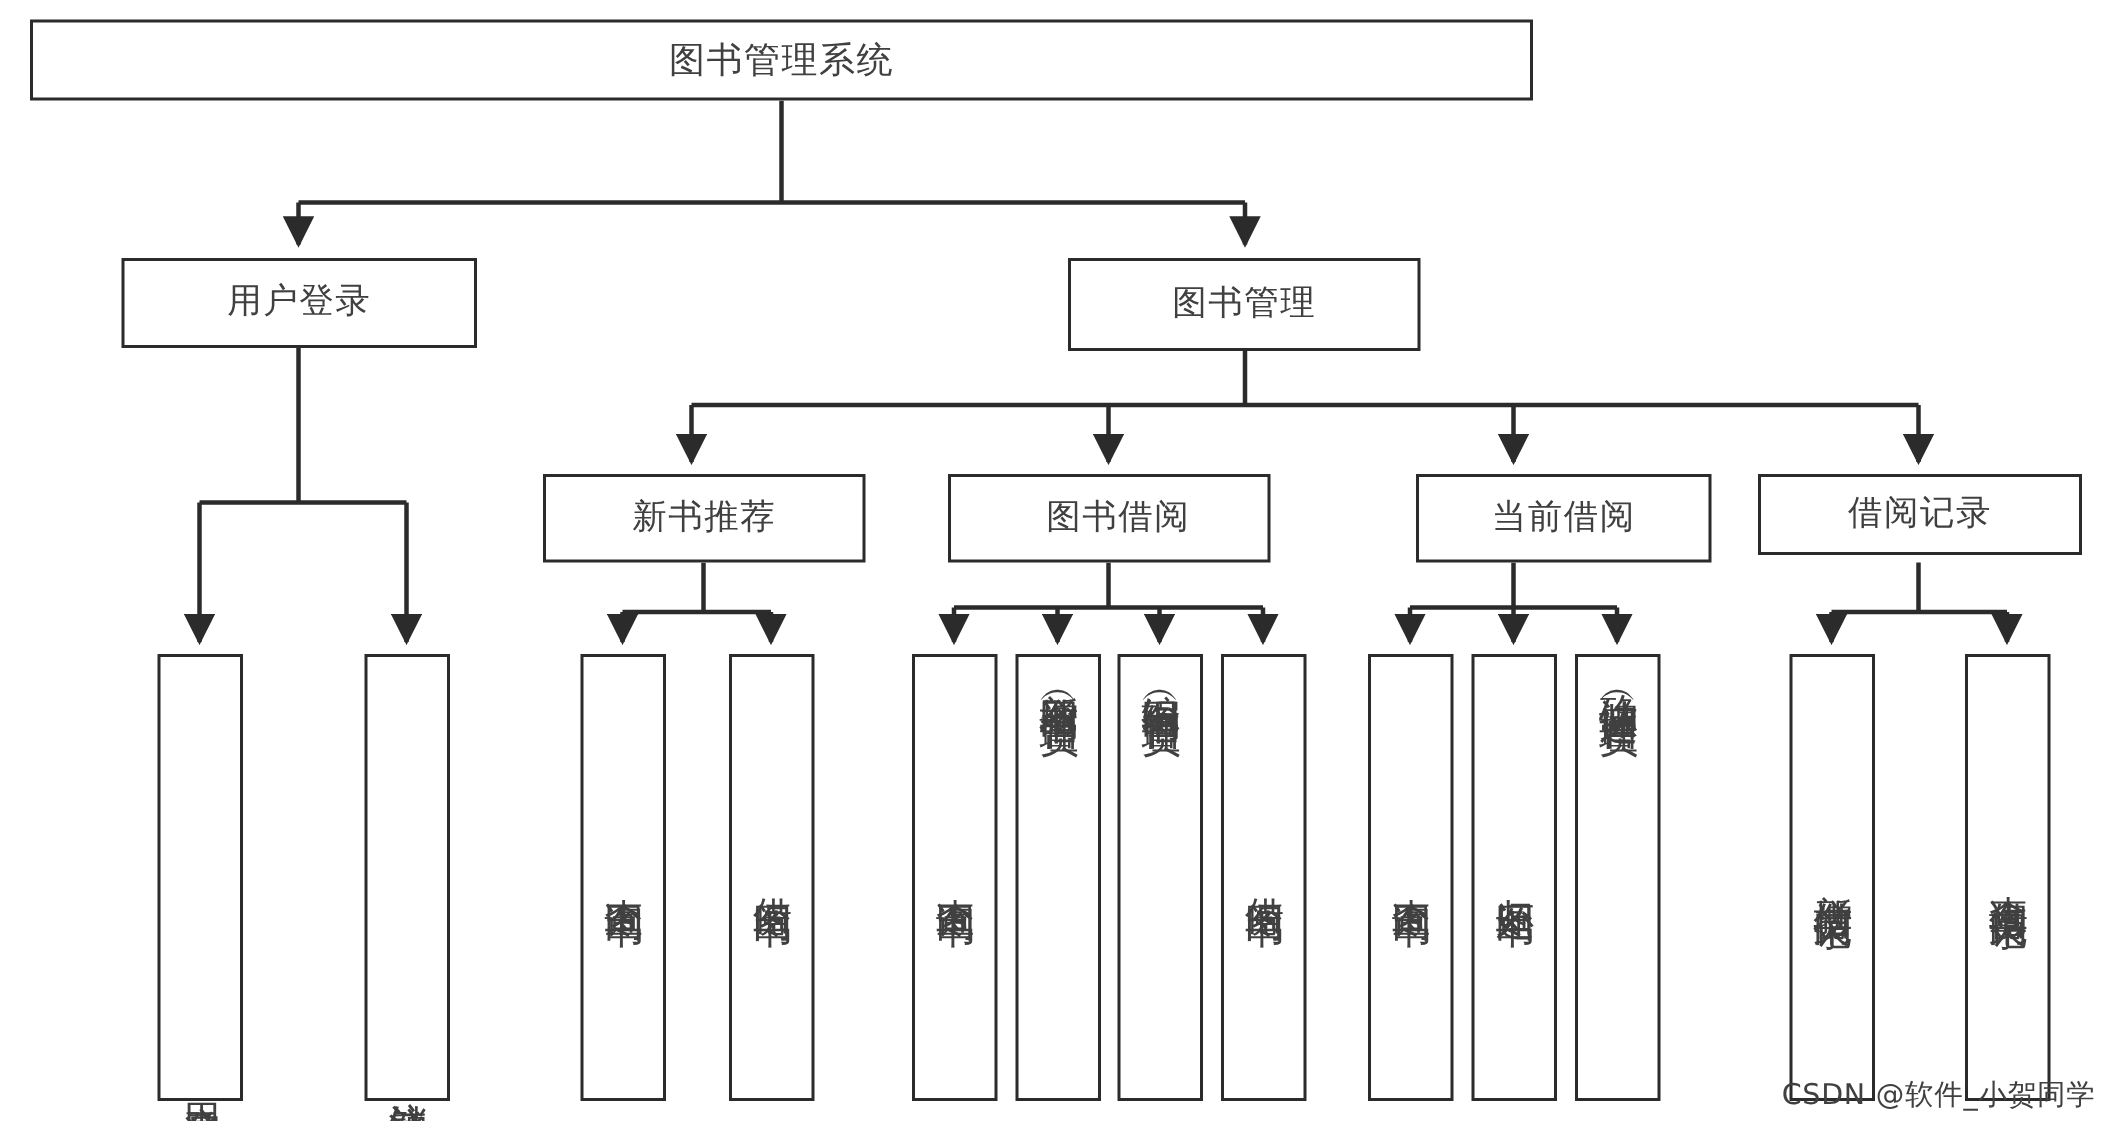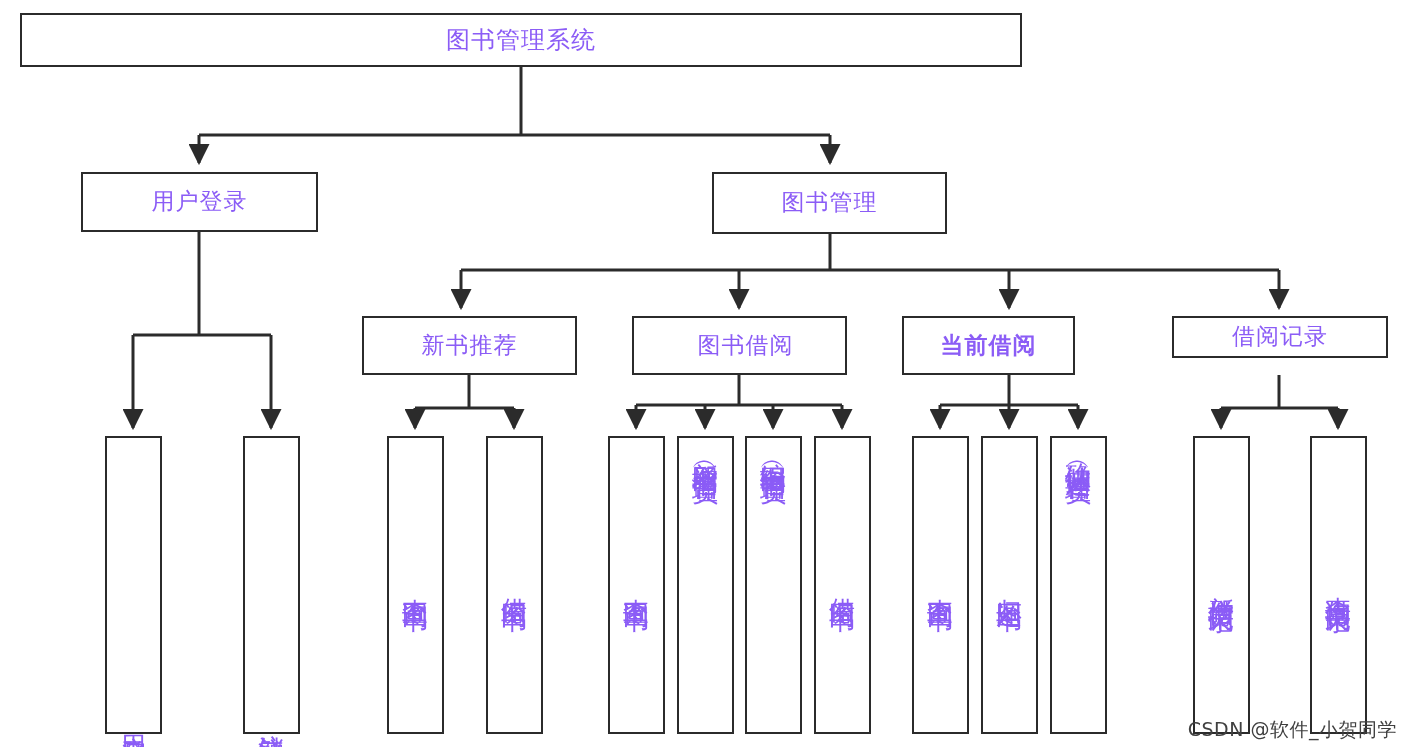--- a/index.html
+++ b/index.html
@@ -19,21 +19,21 @@
     display:flex;
     align-items:center;
     justify-content:center;
     color:#2f2f2f;
   }
   .node-label{
     display:block;
     text-align:center;
     line-height:1.12;
     white-space:nowrap;
-    color:#8b5cf6;
+    color:#404040;
   }
   
   .h-node .node-label{font-size:23px;letter-spacing:1px;}
   .h-node.root .node-label{font-size:24px;}
 
   
   .leaf{
     align-items:flex-end;
     justify-content:center;
     padding-bottom:2px;
@@ -128,25 +128,25 @@
   </div>
 
   <div class="node h-node" style="left:362px;top:316px;width:215px;height:59px;">
     <span class="node-label">新书推荐</span>
   </div>
 
   <div class="node h-node" style="left:632px;top:316px;width:215px;height:59px;padding-left:12px;">
     <span class="node-label">图书借阅</span>
   </div>
 
-  <div class="node h-node" style="left:902px;top:316px;width:173px;height:59px;font-weight:bold;">
+  <div class="node h-node" style="left:944px;top:316px;width:197px;height:59px;">
     <span class="node-label">当前借阅</span>
   </div>
 
-  <div class="node h-node" style="left:1172px;top:316px;width:216px;height:42px;">
+  <div class="node h-node" style="left:1172px;top:316px;width:216px;height:54px;">
     <span class="node-label">借阅记录</span>
   </div>
 
   <div class="node leaf" style="left:105px;top:436px;width:57px;height:298px;">
     <span class="node-label">用户登录</span>
   </div>
 
   <div class="node leaf" style="left:243px;top:436px;width:57px;height:298px;">
     <span class="node-label">注销登录</span>
   </div>

